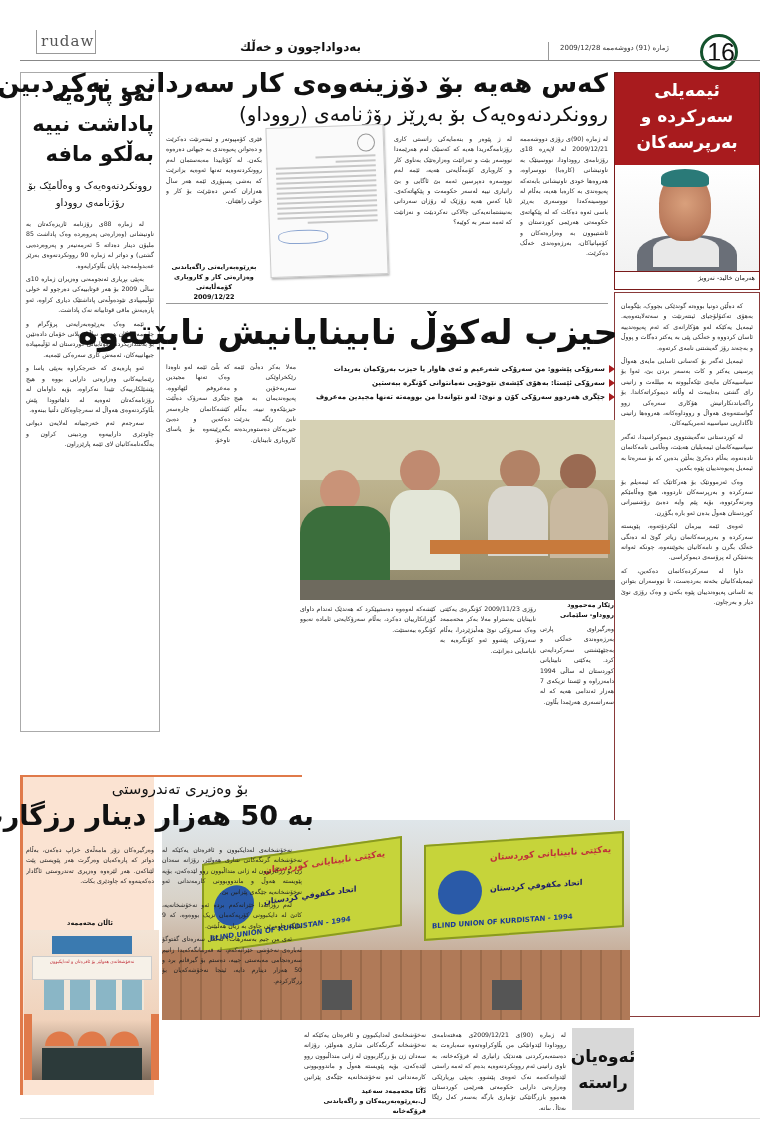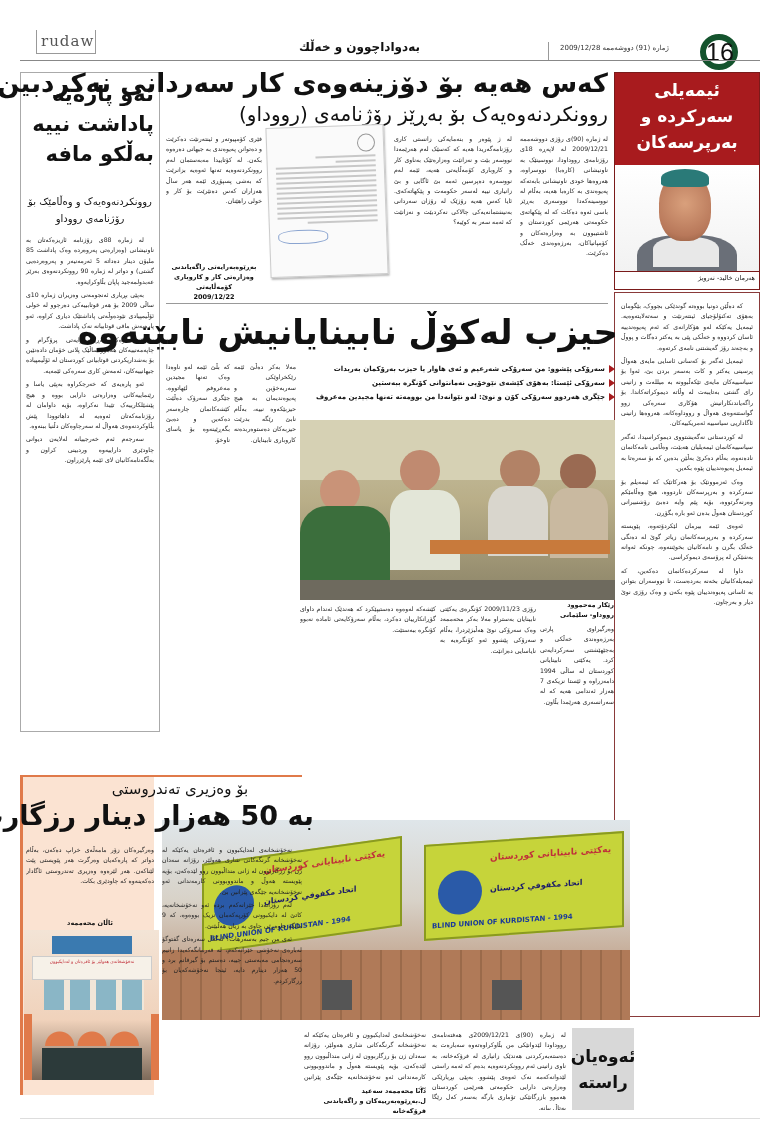--- a/index.html
+++ b/index.html
@@ -7,41 +7,41 @@
   body{position:relative;font-family:"DejaVu Sans",sans-serif;color:#111;}
   .abs{position:absolute;}
   .body-text{font-size:6.2px;line-height:10.4px;color:#222;direction:rtl;text-align:justify;}
   .body-text p{margin-bottom:3px;text-indent:10px;}
   .hr{position:absolute;height:1px;background:#888;}
   .vr{position:absolute;width:1px;background:#bbb;}
 
   
   .logo{left:36px;top:30px;width:60px;height:24px;border:1px solid #999;border-top:none;}
   .logo-glyph{font-family:"DejaVu Serif",serif;font-size:15px;color:#555;letter-spacing:1px;}
-  .section-title{left:240px;top:40px;width:180px;text-align:right;font-weight:bold;font-size:12px;}
+  .section-title{left:240px;top:40px;width:180px;text-align:left;font-weight:bold;font-size:12px;}
   .issue{left:560px;top:44px;font-size:7px;color:#333;white-space:nowrap;}
-  .pagenum{left:700px;top:34px;width:38px;height:36px;border-radius:50%;border:6px solid #14532d;display:flex;align-items:center;justify-content:flex-start;font-size:25px;font-family:"Liberation Sans",sans-serif;}
+  .pagenum{left:700px;top:34px;width:38px;height:36px;border-radius:50%;border:3px solid #14532d;display:flex;align-items:center;justify-content:flex-end;font-size:25px;font-family:"Liberation Sans",sans-serif;}
 
   
   .redbox{left:614px;top:72px;width:146px;height:218px;border:1px solid #7a1a1a;}
   .redbox-head{background:#a81b1e;color:#fff;font-weight:bold;font-size:17px;line-height:26px;text-align:center;padding:4px 4px 10px;direction:rtl;}
   .photo-person{width:144px;height:106px;background:linear-gradient(180deg,#fff 0%,#f2f2f2 100%);position:relative;overflow:hidden;}
   .face{position:absolute;left:44px;top:8px;width:52px;height:68px;border-radius:45% 45% 42% 42%;background:radial-gradient(circle at 50% 45%,#d9a07c 0%,#b8785a 70%,#8f5a3e 100%);}
   .hair{position:absolute;left:46px;top:4px;width:48px;height:18px;border-radius:50% 50% 20% 20%;background:#2a7a78;}
   .shirt{position:absolute;left:22px;top:70px;width:100px;height:50px;border-radius:40% 40% 0 0;background:#6a6f78;}
   .collar{position:absolute;left:38px;top:72px;width:66px;height:30px;border-radius:40% 40% 0 0;background:#e8e8e8;}
   .caption-bar{font-size:6.5px;padding:2px 4px;border-top:1px solid #7a1a1a;direction:rtl;}
 
   
   .rightcol{left:614px;top:292px;width:146px;height:725px;border:1px solid #8a3a3a;padding:8px 6px;}
 
   
   .leftbox{left:20px;top:72px;width:140px;height:660px;border:1px solid #aaa;padding:6px 5px;}
   .leftbox h2{font-size:21px;line-height:30px;text-align:right;font-weight:900;direction:rtl;}
-  .leftbox h3{font-size:10px;line-height:17px;text-align:center;font-weight:normal;direction:rtl;margin:24px 0 8px;}
+  .leftbox h3{font-size:10px;line-height:17px;text-align:center;font-weight:normal;direction:rtl;margin:8px 0 8px;}
   .sign{font-size:6.5px;text-align:center;font-weight:bold;line-height:10px;direction:rtl;}
 
   
   .headline1{left:168px;top:68px;width:440px;font-size:26px;font-weight:900;text-align:center;white-space:nowrap;direction:rtl;}
   .subhead1{left:168px;top:102px;width:440px;font-size:20px;direction:rtl;}
   .doc-img{left:268px;top:126px;width:118px;height:150px;background:#fafafa;border:1px solid #ccc;transform:rotate(-2deg);box-shadow:1px 2px 2px #bbb;padding:8px;}
   .doc-line{height:2px;background:#c8c8c8;margin:3px 0;}
 
   .headline2{left:168px;top:312px;width:450px;font-size:34px;font-weight:900;text-align:center;white-space:nowrap;direction:rtl;letter-spacing:-0.5px;}
   .bullets{left:300px;top:362px;width:315px;}

